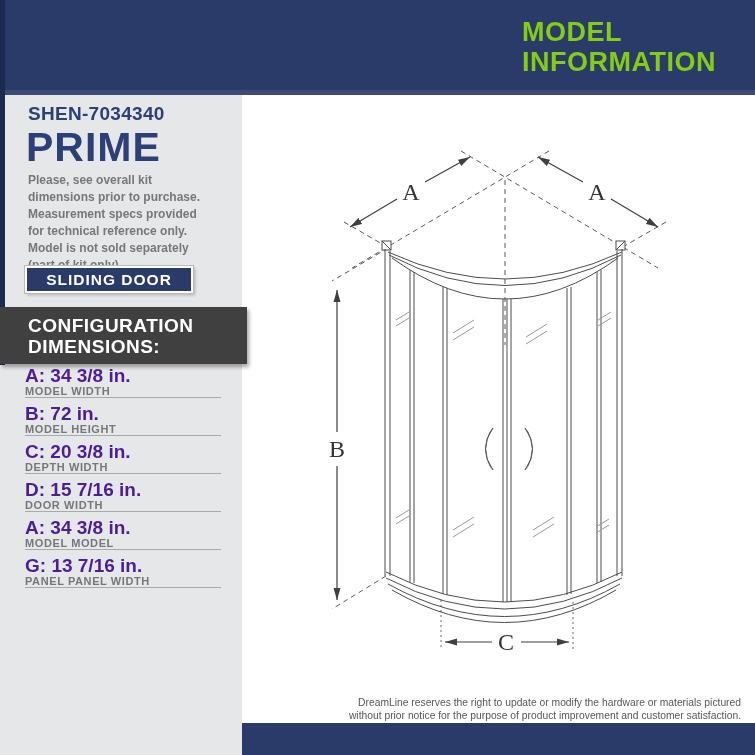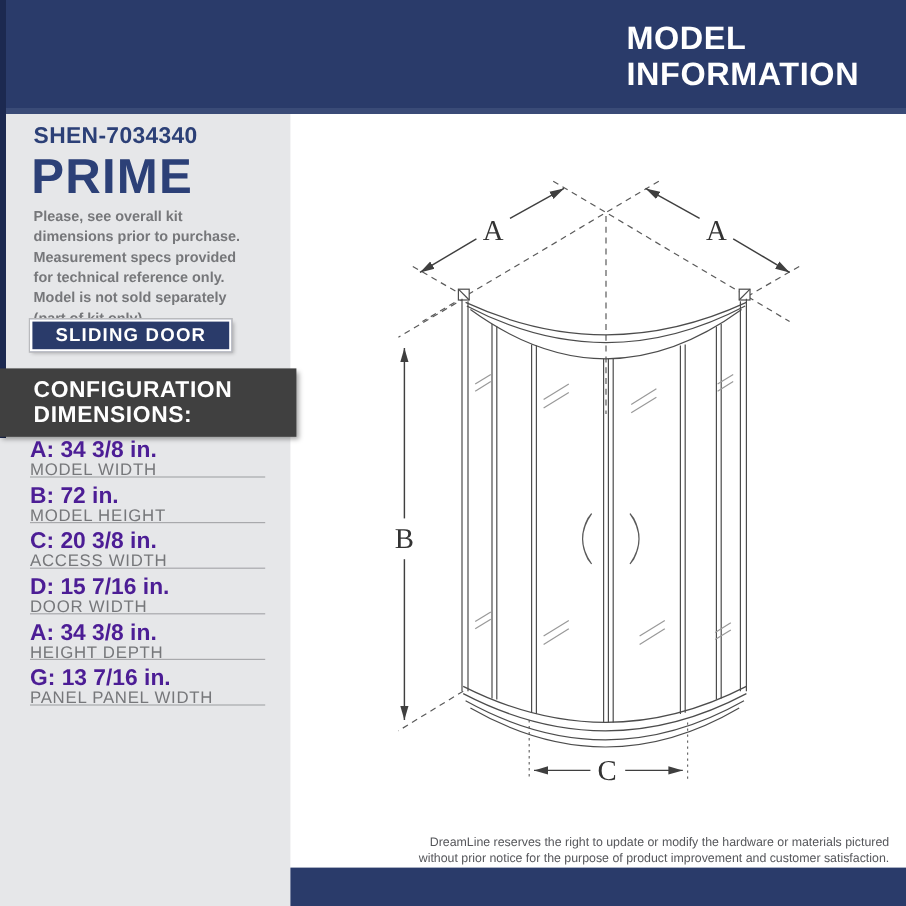--- a/index.html
+++ b/index.html
@@ -2,21 +2,21 @@
 <html><head>
 <meta charset="utf-8">
 <style>
   html,body{margin:0;padding:0;background:#fff;}
   .page{position:relative;width:755px;height:755px;background:#ffffff;overflow:hidden;
         font-family:"Liberation Sans", sans-serif;}
 
   
   .header{position:absolute;left:0;top:0;width:755px;height:90px;background:#2a3b6a;
           border-bottom:5px solid #3a4b77;}
-  .header-title{position:absolute;left:522px;top:17px;color:#ffffff;font-weight:bold;
+  .header-title{position:absolute;left:522px;top:17px;color:#84cc16;font-weight:bold;
                 font-size:27px;line-height:30px;letter-spacing:0.5px;}
 
   
   .left-panel{position:absolute;left:0;top:95px;width:242px;height:660px;background:#e6e7e9;}
   .left-strip{position:absolute;left:0;top:0;width:5px;height:365px;background:#1c2950;}
 
   .model-number{position:absolute;left:28px;top:103px;color:#2c4077;font-weight:bold;
                 font-size:19px;letter-spacing:0.3px;}
   .product-name{position:absolute;left:26px;top:124px;color:#2c4077;font-weight:bold;
                 font-size:41px;letter-spacing:1px;}
@@ -32,21 +32,21 @@
   .config-bar{position:absolute;left:0;top:307px;width:247px;height:57px;background:#404040;
               box-shadow:2px 3px 4px rgba(0,0,0,0.35);
               display:flex;flex-direction:column;justify-content:center;padding-left:28px;
               box-sizing:border-box;}
   .config-bar div{color:#ffffff;font-weight:bold;font-size:19px;line-height:21px;
                   letter-spacing:0.5px;}
 
   .dim-list{position:absolute;left:25px;top:366px;width:196px;}
   .dim-item{height:31px;border-bottom:1.5px solid #a8a9ac;margin-bottom:6px;}
   .dim-value{color:#4c1d95;font-weight:bold;font-size:19px;line-height:19px;}
-  .dim-label{color:#76777a;font-size:14px;line-height:12px;letter-spacing:0.6px;font-weight:normal;}
+  .dim-label{color:#76777a;font-size:11px;line-height:12px;letter-spacing:0.6px;font-weight:bold;}
 
   
   .diagram{position:absolute;left:280px;top:130px;width:475px;height:540px;}
   .diagram text{font-family:"Liberation Serif", serif;font-size:24px;fill:#333;}
 
   
   .footer-note{position:absolute;right:14px;top:696px;width:480px;text-align:right;
                color:#55565a;font-size:10.3px;line-height:13px;}
   .footer-bar{position:absolute;left:242px;top:723px;width:513px;height:32px;background:#2a3b6a;}
 </style>
@@ -82,29 +82,29 @@
     <div class="dim-item">
       <div class="dim-value">A: 34 3/8 in.</div>
       <div class="dim-label">MODEL WIDTH</div>
     </div>
     <div class="dim-item">
       <div class="dim-value">B: 72 in.</div>
       <div class="dim-label">MODEL HEIGHT</div>
     </div>
     <div class="dim-item">
       <div class="dim-value">C: 20 3/8 in.</div>
-      <div class="dim-label">ACCESS WIDTH</div>
+      <div class="dim-label">DEPTH WIDTH</div>
     </div>
     <div class="dim-item">
       <div class="dim-value">D: 15 7/16 in.</div>
       <div class="dim-label">DOOR WIDTH</div>
     </div>
     <div class="dim-item">
       <div class="dim-value">A: 34 3/8 in.</div>
-      <div class="dim-label">HEIGHT DEPTH</div>
+      <div class="dim-label">MODEL MODEL</div>
     </div>
     <div class="dim-item">
       <div class="dim-value">G: 13 7/16 in.</div>
       <div class="dim-label">PANEL PANEL WIDTH</div>
     </div>
   </div>
 
   <svg class="diagram" viewBox="280 130 475 540">
     <defs>
       <marker id="arw" markerWidth="13" markerHeight="9" refX="12" refY="4.5" orient="auto" markerUnits="userSpaceOnUse">

